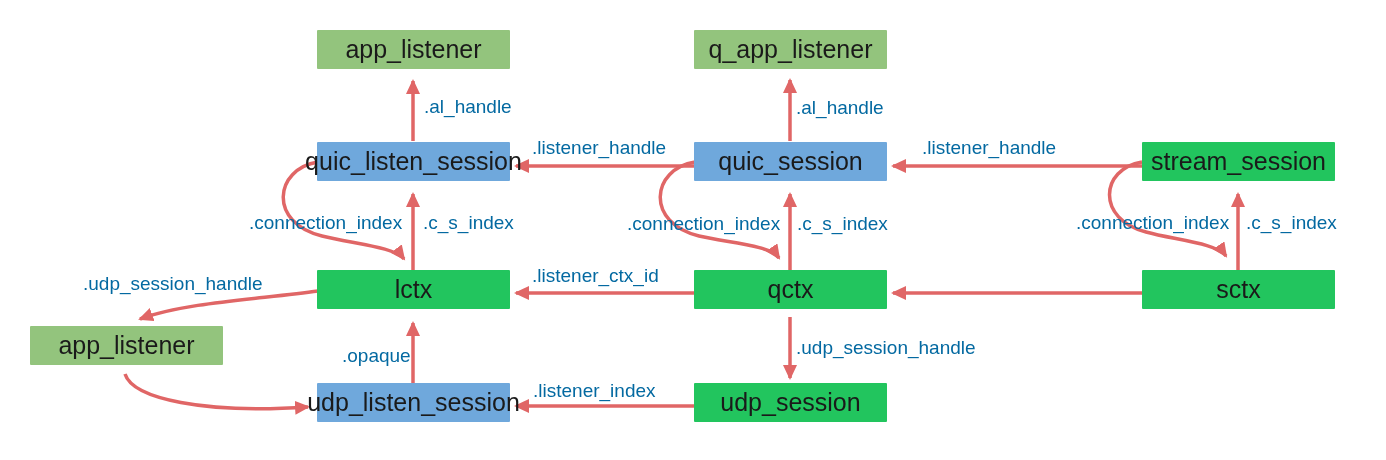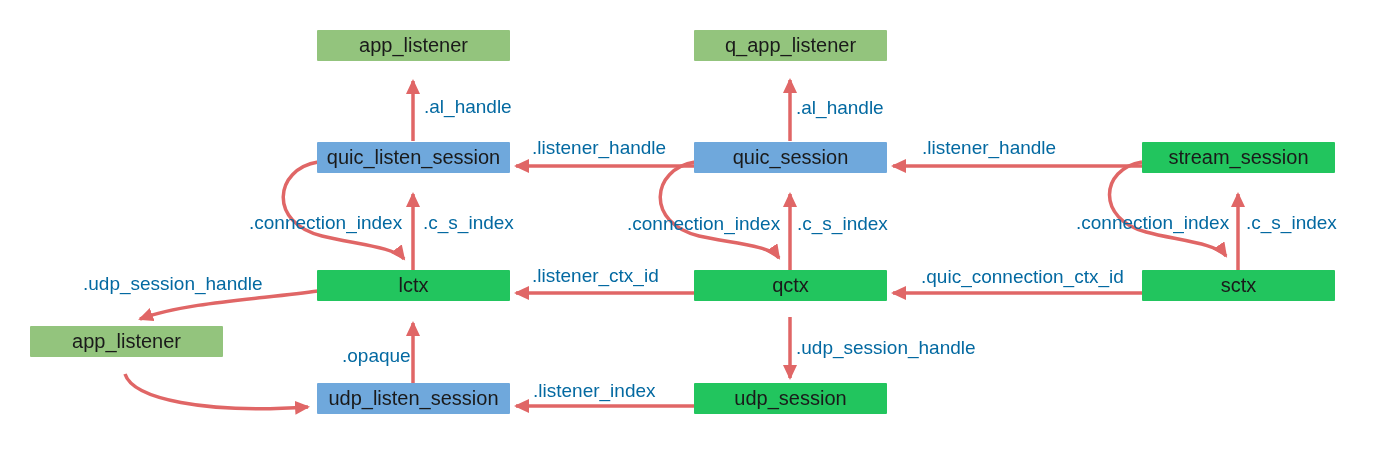--- a/index.html
+++ b/index.html
@@ -6,23 +6,23 @@
   .canvas{
     position:relative;
     width:1386px;height:460px;
     background:#ffffff;
     font-family:"Liberation Sans", sans-serif;
     overflow:hidden;
   }
   .edges-svg{position:absolute;left:0;top:0;width:1386px;height:460px;}
   .node{
     position:absolute;
-    width:193px;height:31px;
+    width:193px;height:39px;
     display:flex;align-items:center;justify-content:center;
-    font-size:20px;color:#1a1a1a;
+    font-size:25px;color:#1a1a1a;
     border-radius:1px;
     white-space:nowrap;
   }
   .node.green{background:#93c47d;}
   .node.blue{background:#6fa8dc;}
   .node.lblue{background:#22c55e;}
   .edge-label{
     position:absolute;
     color:#0369a1;
     font-size:19px;
@@ -104,19 +104,18 @@
   <div class="edge-label" style="left:796px;top:98px;">.al_handle</div>
   <div class="edge-label" style="left:532px;top:138px;">.listener_handle</div>
   <div class="edge-label" style="left:922px;top:138px;">.listener_handle</div>
   <div class="edge-label" style="left:249px;top:213px;">.connection_index</div>
   <div class="edge-label" style="left:423px;top:213px;">.c_s_index</div>
   <div class="edge-label" style="left:627px;top:214px;">.connection_index</div>
   <div class="edge-label" style="left:797px;top:214px;">.c_s_index</div>
   <div class="edge-label" style="left:1076px;top:213px;">.connection_index</div>
   <div class="edge-label" style="left:1246px;top:213px;">.c_s_index</div>
   <div class="edge-label" style="left:532px;top:266px;">.listener_ctx_id</div>
-  <div class="edge-label" style="left:921px;top:267px;">.quic_connection_ctx_id</div>
   <div class="edge-label" style="left:83px;top:274px;">.udp_session_handle</div>
   <div class="edge-label" style="left:342px;top:346px;">.opaque</div>
   <div class="edge-label" style="left:533px;top:381px;">.listener_index</div>
   <div class="edge-label" style="left:796px;top:338px;">.udp_session_handle</div>
 
 </div>
 
 </body></html>

